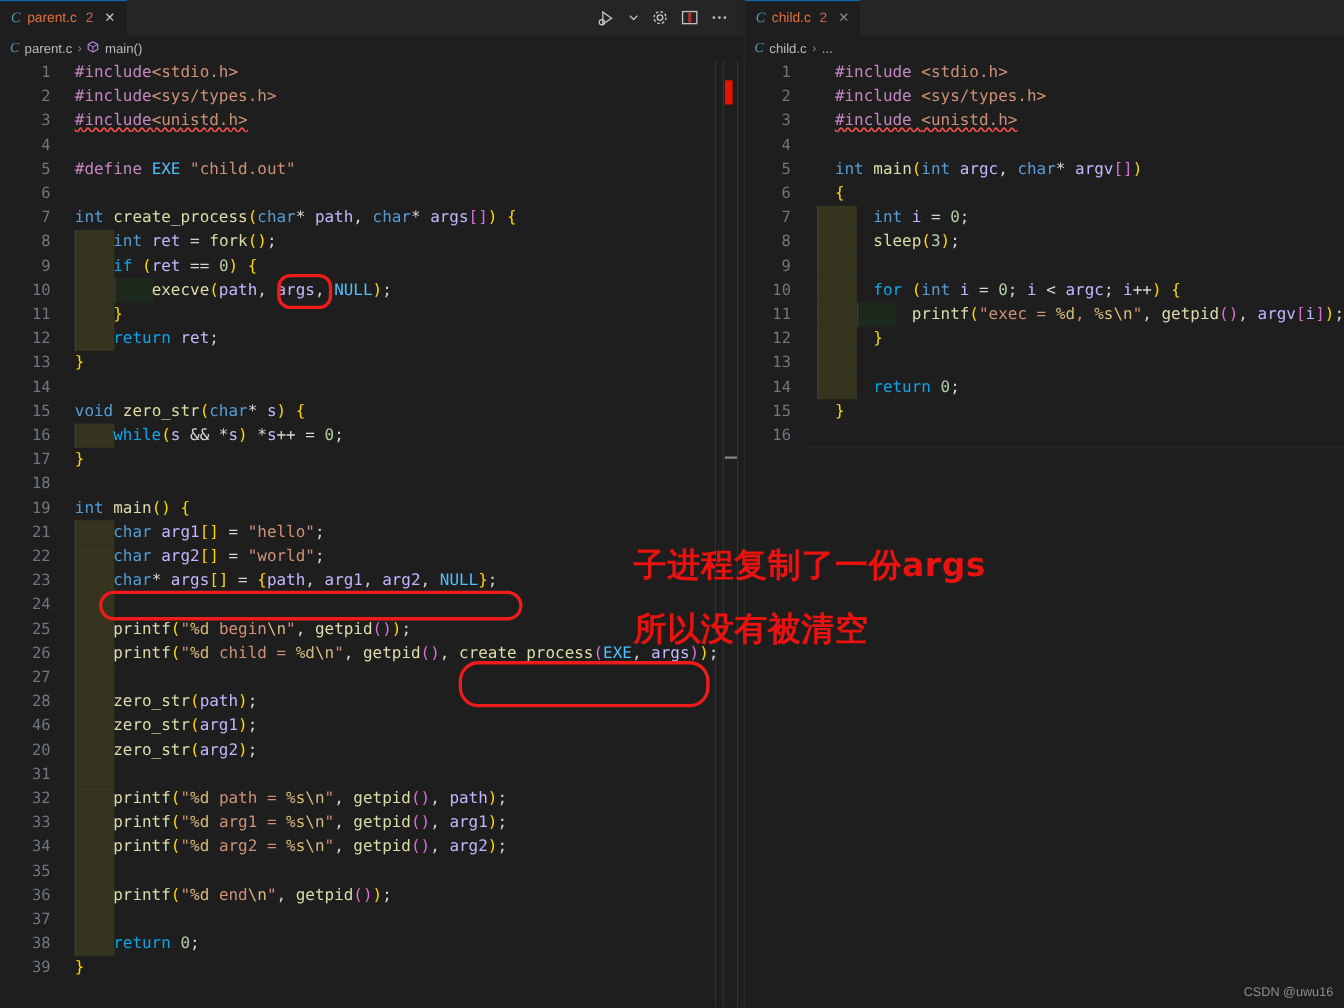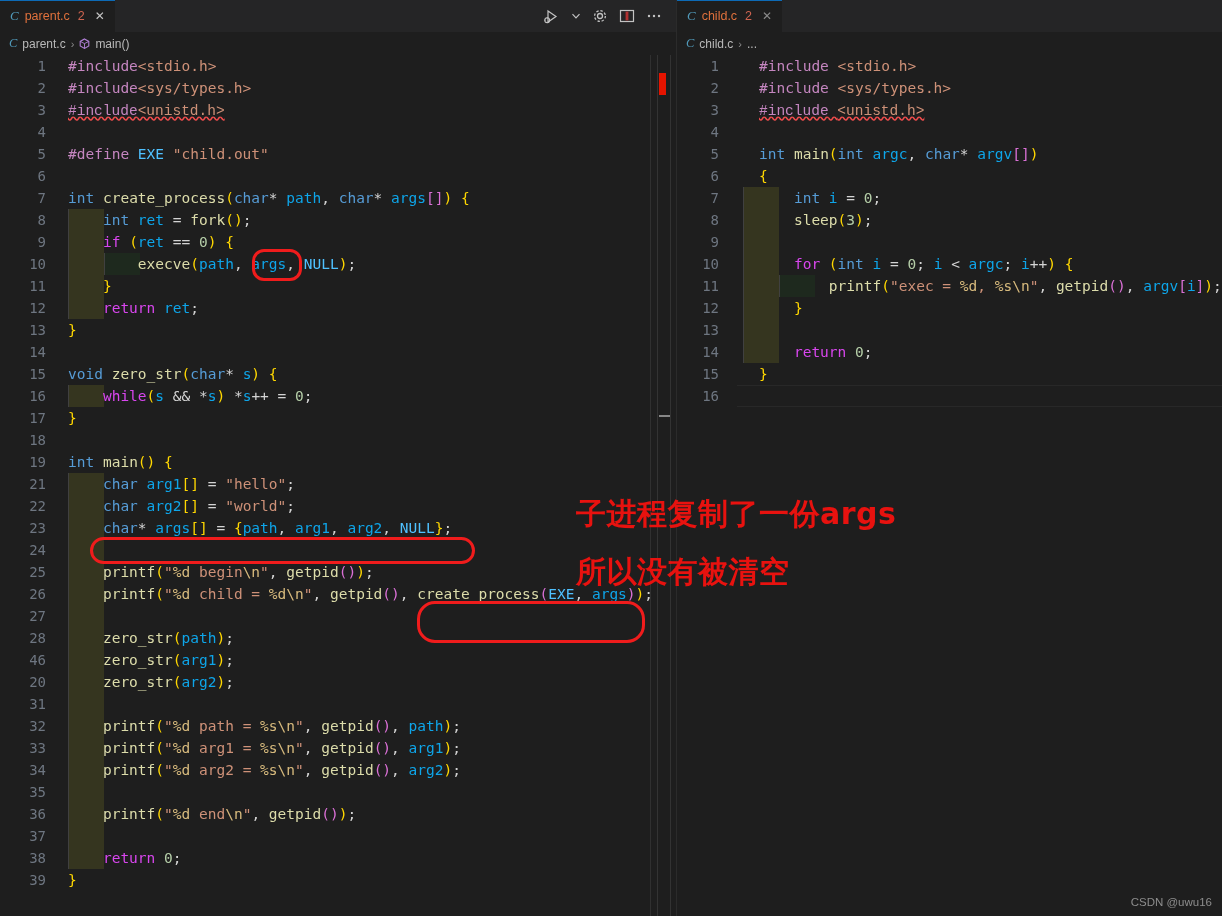--- a/index.html
+++ b/index.html
@@ -91,34 +91,33 @@
   .curline{
     position:absolute; left:60px; right:0; height:22px;
     border-top:1px solid #282828; border-bottom:1px solid #282828;
     pointer-events:none;
   }
 
   
   .t-pre{ color:#c586c0; }
   .t-inc{ color:#ce9178; }
   .t-key{ color:#569cd6; }
-  .t-ctl{ color:#d946ef; }
+  .t-ctl{ color:#0ea5e9; }
   .t-fn { color:#dcdcaa; }
-  .t-var{ color:#0ea5e9; }
+  .t-var{ color:#c4b5fd; }
   .t-num{ color:#b5cea8; }
   .t-str{ color:#ce9178; }
   .t-esc{ color:#d7ba7d; }
   .t-mac{ color:#4fc1ff; }
   .t-p1 { color:#ffd700; }
   .t-p2 { color:#da70d6; }
 
   .squiggle{
     text-decoration: underline wavy #f14c4c;
     text-decoration-skip-ink:none;
-    font-family:Liberation Mono, monospace;
   }
 
   
   .ruler{
     position:absolute; top:0; right:0; width:26px; height:100%;
     background:#1e1e1e; border-left:1px solid #303030;
   }
   .ruler-line{ position:absolute; top:0; bottom:0; width:1px; background:#333; }
   .err-mark{ position:absolute; background:#e51400; }
   .scroll-deco{ position:absolute; height:2px; background:#878787; }

